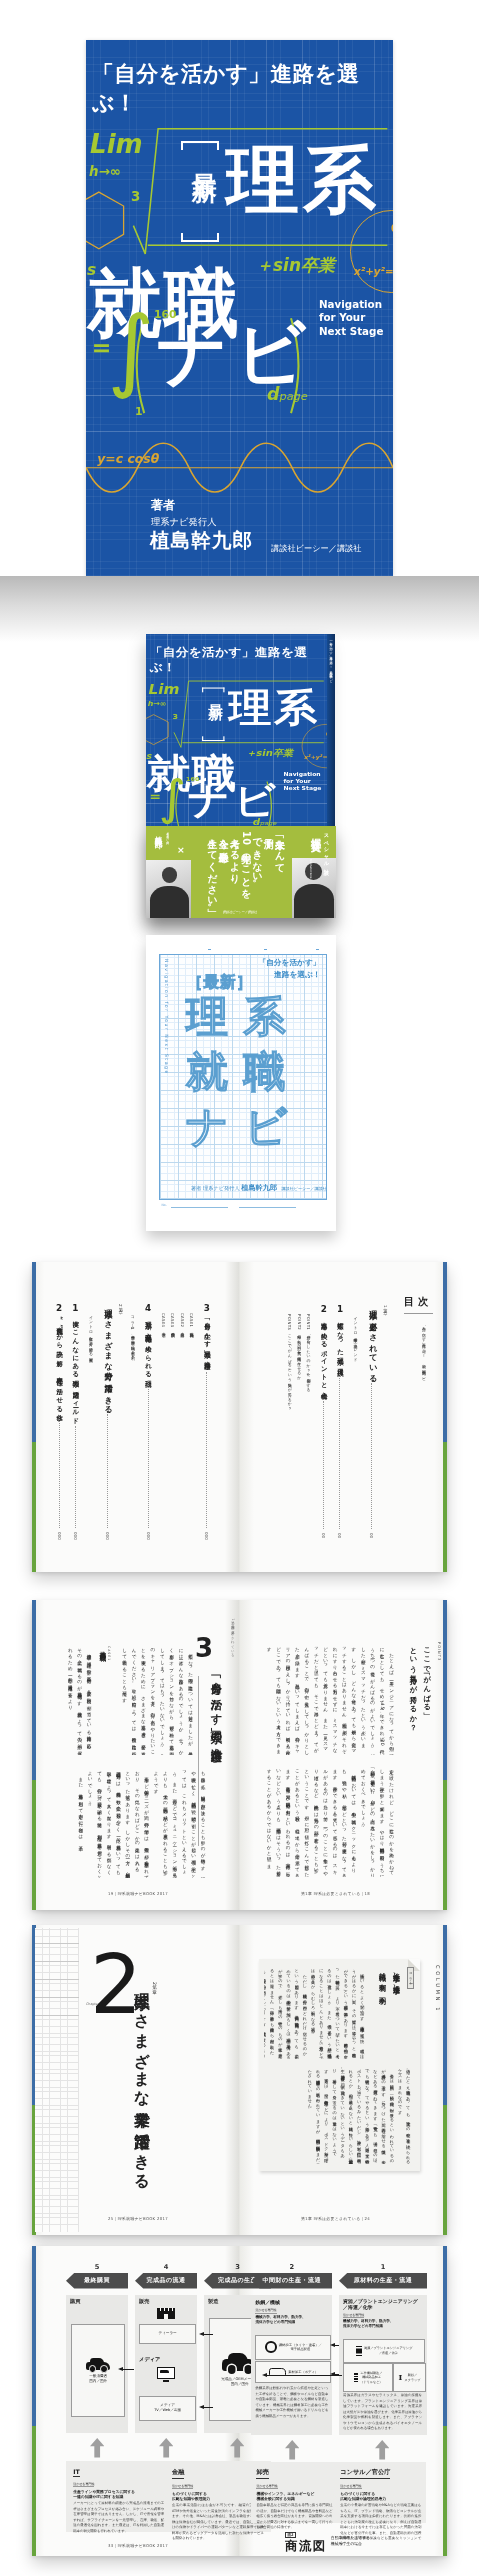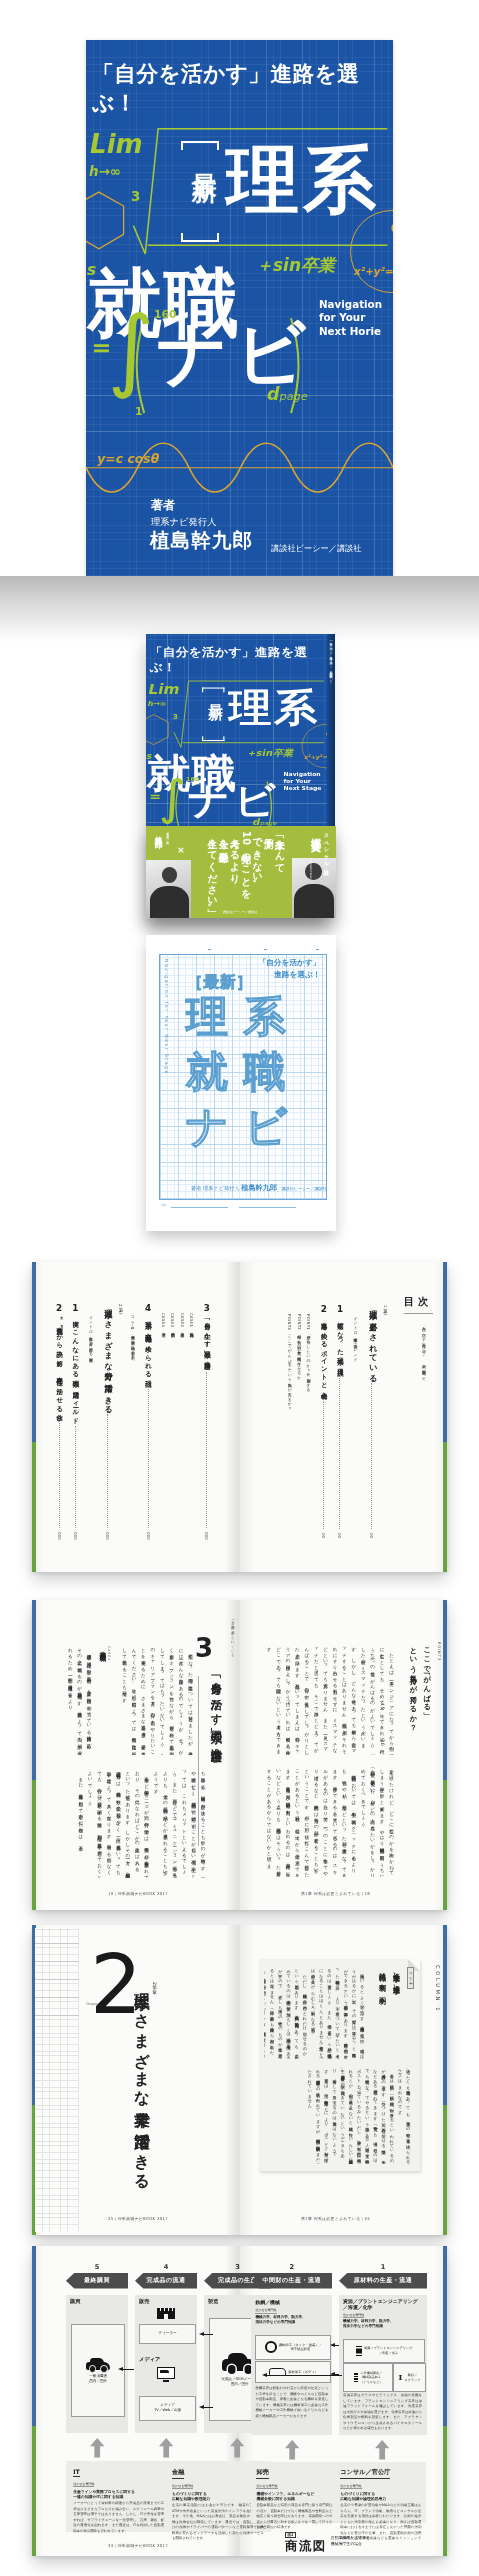--- a/index.html
+++ b/index.html
@@ -208,21 +208,21 @@
       <div class="a cv-lims lime">h→∞</div>
       <div class="a cv-root3 lime">3</div>
       <div class="a cv-saishin">
           <span>最新</span>
         </div>
       <div class="a cv-rikei">理系</div>
       <div class="a cv-sin lime">＋sin卒業</div>
       <div class="a cv-shu">就職</div>
       <div class="a cv-nav pre">Navigation
 for Your
-Next Horie</div>
+Next Stage</div>
       <div class="a cv-circle">
         <span class="cv-theta">θ</span>
         <span class="cv-ceq">x²+y²=b</span>
       </div>
       <div class="a cv-eq lime">＝</div>
       <div class="a cv-int lime">∫</div>
       <div class="a cv-int-t lime">160</div>
       <div class="a cv-int-b lime">1</div>
       <div class="a cv-navi">ナビ</div>
       <div class="a cv-dpage lime"><span class="d">d</span><span class="p">page</span></div>

